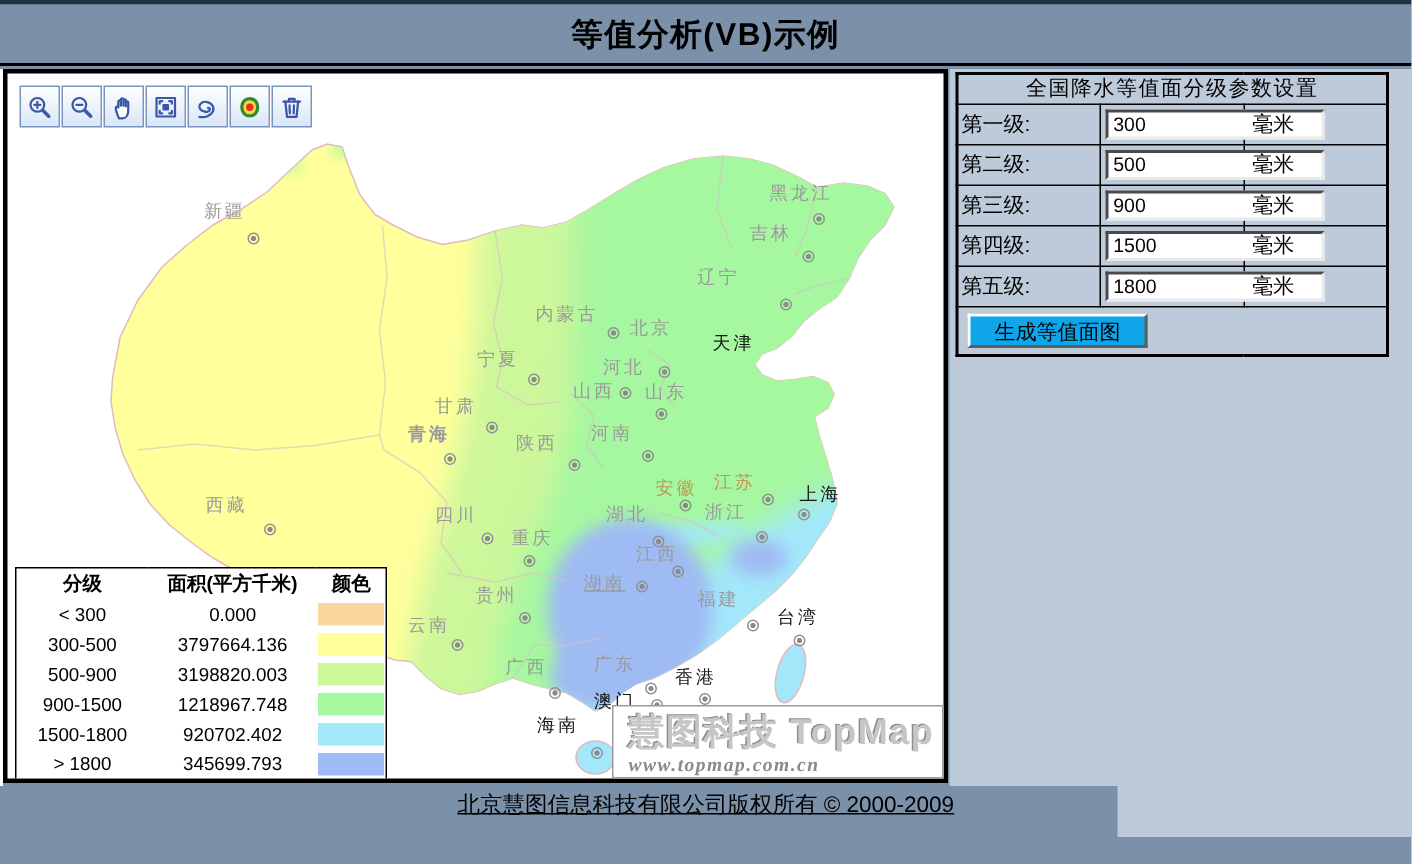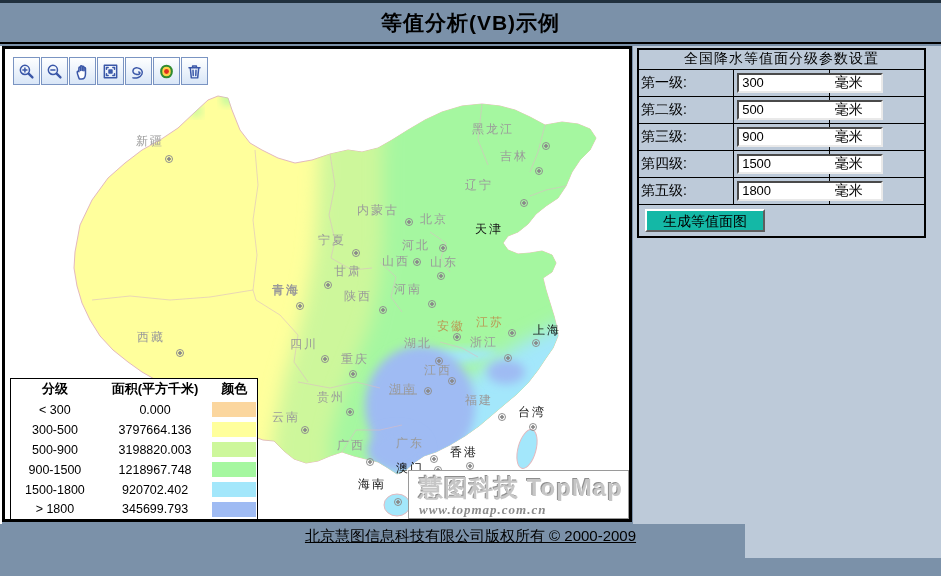--- a/index.html
+++ b/index.html
@@ -57,21 +57,21 @@
   .params { position:absolute; left:637px; top:48px; width:289px; border-collapse:collapse;
             background:#BDCAD9; border:2px solid #000; font-size:14px; color:#000; table-layout:fixed; }
   .params td { border:1px solid #000; height:27px; }
   .params .phead { text-align:center; height:20px; font-size:14px; letter-spacing:1px; }
   .params .plab { width:74px; padding-left:2px; }
   .params .pin  { width:152px; padding:2px 3px; }
   .params .punit{ width:63px; padding-left:5px; }
   .params input { width:146px; height:20px; border:2px solid; border-color:#4A4A4A #E9E9E9 #E9E9E9 #4A4A4A;
                   background:#fff; font-size:13px; padding-left:3px; font-family:inherit; }
   .params .btnrow { height:32px; padding:4px 0 4px 6px; }
-  .gen-btn { background:#14b8a6; border:2px solid; border-color:#FFFFFF #5E5E5E #5E5E5E #FFFFFF;
+  .gen-btn { background:#0ea5e9; border:2px solid; border-color:#FFFFFF #5E5E5E #5E5E5E #FFFFFF;
              font-size:14px; padding:2px 16px; height:23px; cursor:pointer; font-family:inherit; color:#000; }
 
   
   .footer { position:absolute; left:0; top:527px; width:941px; text-align:center; }
   .footer a { color:#000; font-size:15px; text-decoration:underline; cursor:pointer; }
 </style>
 </head>
 <body>
 
 <div class="topline"></div>
@@ -133,26 +133,26 @@
       <ellipse cx="397" cy="505" rx="13" ry="11" stroke="#E3B9BE" fill="#A3E7FB"></ellipse>
     </svg>
 
     <div id="province-layer">
         <span class="plabel g" style="left: 145px; top: 92px;">新疆</span>
         <i class="marker" style="left: 164px; top: 110px;"></i>
         <span class="plabel g" style="left: 146px; top: 288px;">西藏</span>
         <i class="marker" style="left: 175px; top: 304px;"></i>
         <span class="plabel g" style="left: 281px; top: 241px; font-weight: bold;">青海</span>
         <i class="marker" style="left: 295px; top: 257px;"></i>
-        <span class="plabel g" style="left: 299px; top: 222px; margin-left: 44px;">甘肃</span>
+        <span class="plabel g" style="left: 299px; top: 222px;">甘肃</span>
         <i class="marker" style="left: 323px; top: 236px;"></i>
         <span class="plabel g" style="left: 327px; top: 191px;">宁夏</span>
         <i class="marker" style="left: 351px; top: 204px;"></i>
         <span class="plabel g" style="left: 373px; top: 161px;">内蒙古</span>
-        <span class="plabel g" style="left: 488px; top: 80px; text-align: right;">黑龙江</span>
+        <span class="plabel g" style="left: 529px; top: 80px; text-align: right;">黑龙江</span>
         <i class="marker" style="left: 541px; top: 97px;"></i>
         <span class="plabel g" style="left: 509px; top: 107px;">吉林</span>
         <i class="marker" style="left: 534px; top: 122px;"></i>
         <span class="plabel g" style="left: 474px; top: 136px;">辽宁</span>
         <i class="marker" style="left: 519px; top: 154px;"></i>
         <span class="plabel g" style="left: 429px; top: 170px;">北京</span>
         <i class="marker" style="left: 404px; top: 173px;"></i>
         <span class="plabel b" style="left: 484px; top: 180px;">天津</span>
         <span class="plabel g" style="left: 411px; top: 196px;">河北</span>
         <i class="marker" style="left: 438px; top: 199px;"></i>

